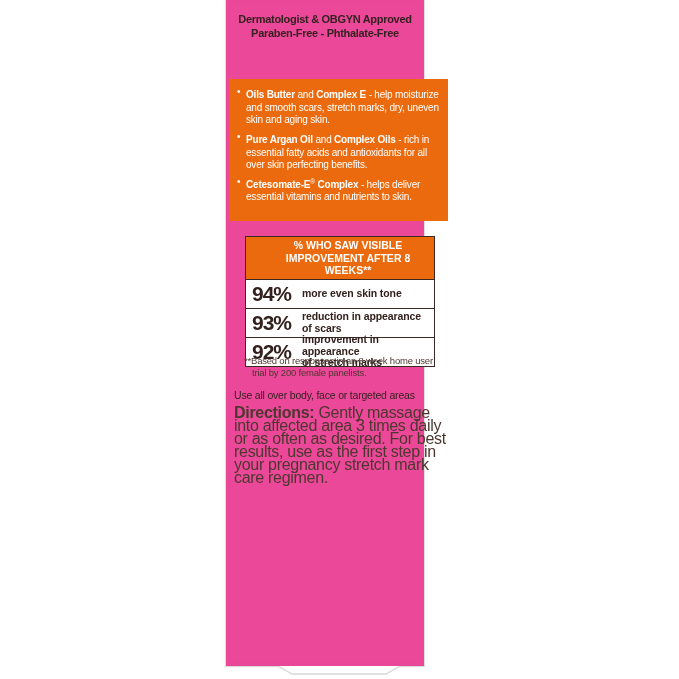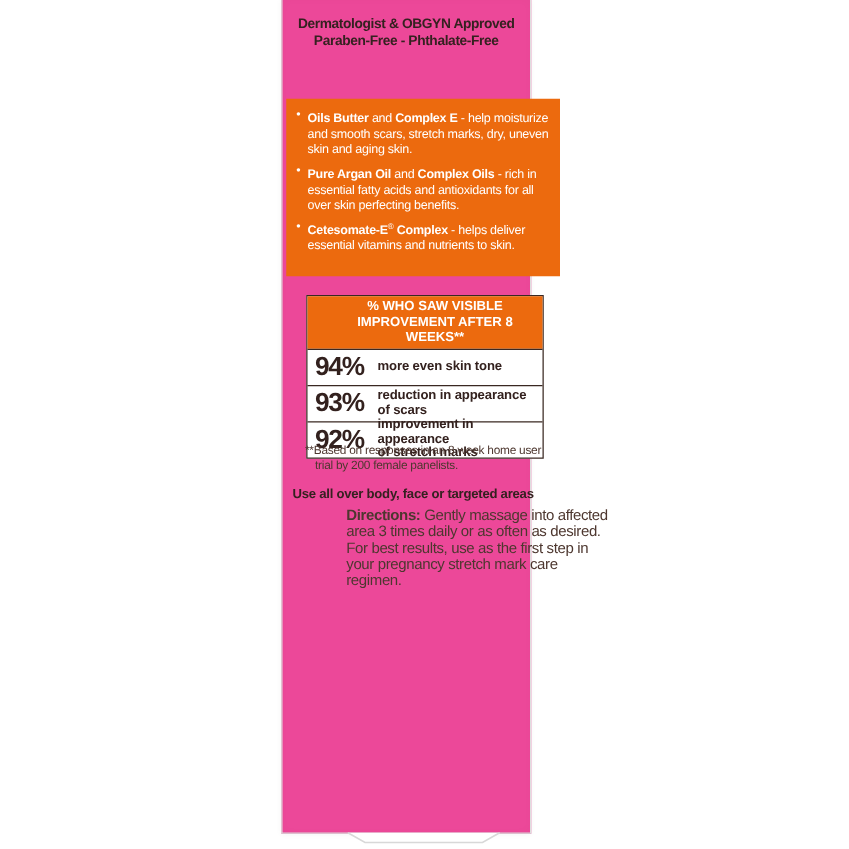--- a/index.html
+++ b/index.html
@@ -58,26 +58,26 @@
   .lbl { font-weight:bold; font-size:10.5px; line-height:11.5px; letter-spacing:-0.1px; padding-left:5px; }
 
   .footnote {
     position:absolute; top:355px; left:18px; width:205px;
     font-size:9.5px; line-height:11.5px; letter-spacing:-0.2px; color:#4D372F;
     padding-left:8px; text-indent:-8px;
   }
 
   .usage {
     position:absolute; top:389px; left:8px; width:212px;
-    font-weight:bold; font-size:10.5px; letter-spacing:-0.2px; color:#352120;
+    font-weight:normal; font-size:10.5px; letter-spacing:-0.2px; color:#352120;
   }
 
   .directions {
     position:absolute; top:406px; left:8px; width:216px;
-    font-size:12px; line-height:13px; letter-spacing:-0.3px; color:#4D372F;margin-left:43px;
+    font-size:16px; line-height:13px; letter-spacing:-0.3px; color:#4D372F;
   }
 </style>
 </head>
 <body>
 
 <div class="page">
   <div class="panel">
 
     <div class="claims">
       <div>Dermatologist &amp; OBGYN Approved</div>

